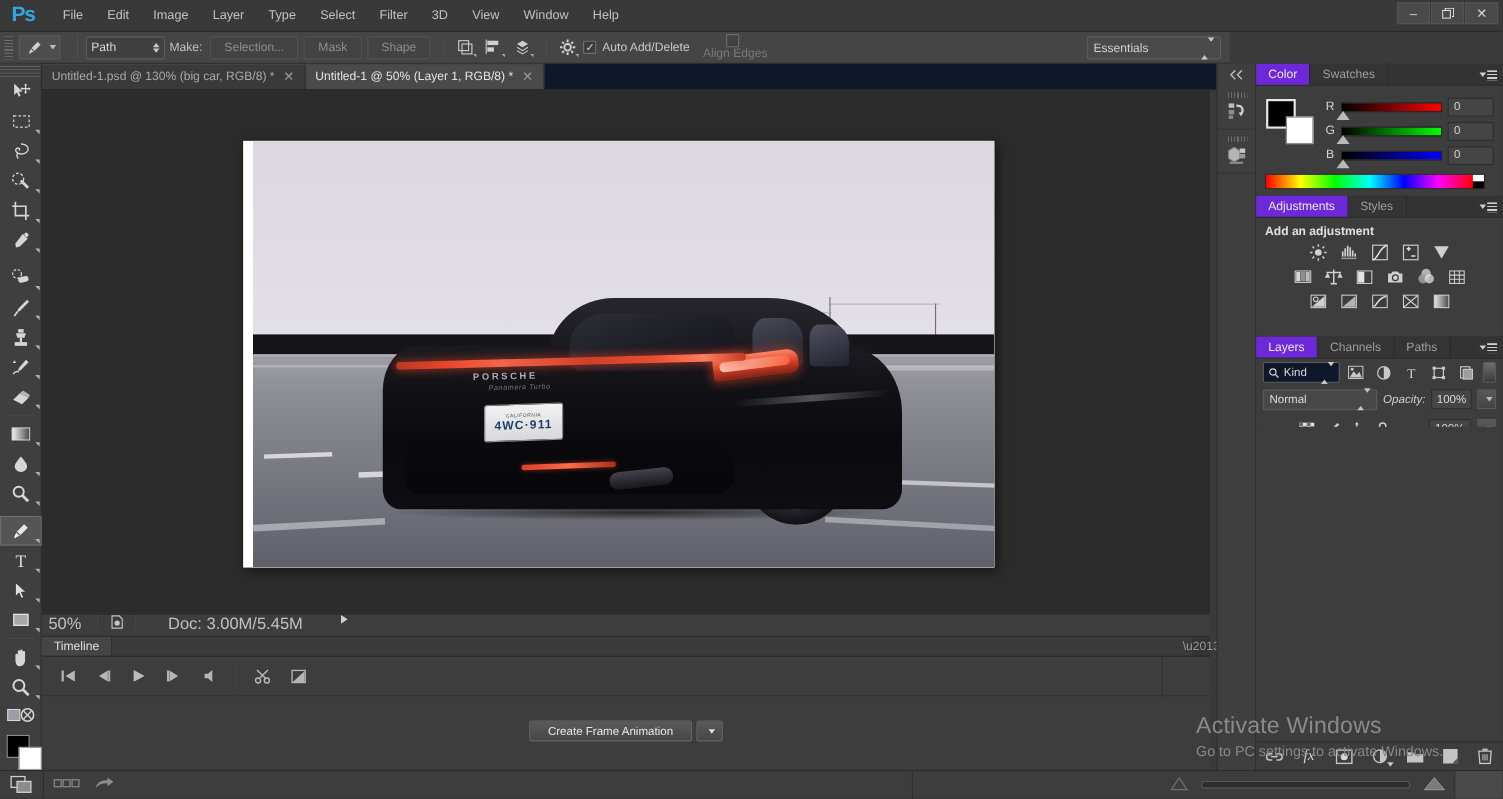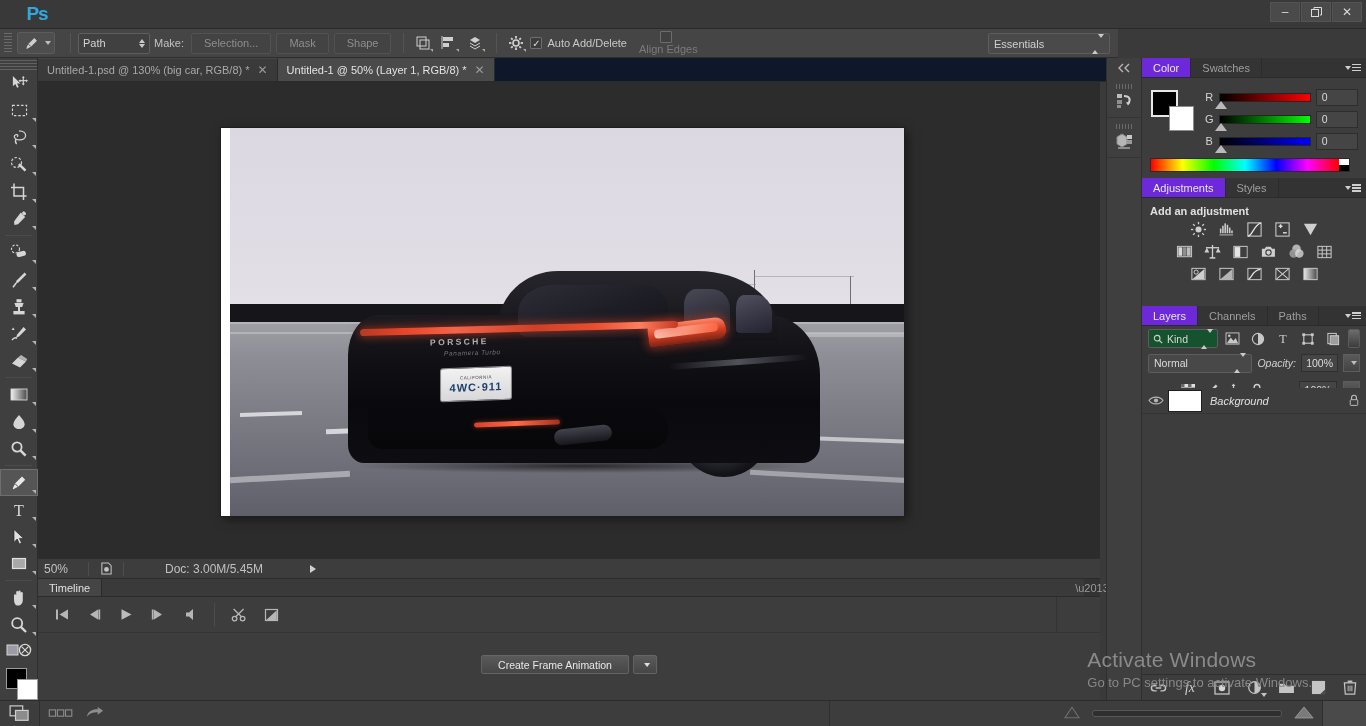--- a/index.html
+++ b/index.html
@@ -10,21 +10,21 @@
     font-size:11px; color:#c8c8c8;
     overflow:hidden; position:relative;
     -webkit-font-smoothing:antialiased;
   }
   .app{ position:relative; width:1366px; height:726px; background:#3a3a3a; }
 
   
   .titlebar{
     position:absolute; left:0; top:0; width:1366px; height:29px;
     background:#393939; border-bottom:1px solid #2a2a2a;
-    display:flex; align-items:center;padding-left:16px;
+    display:flex; align-items:center;
   }
   .ps-logo{
     width:42px; height:29px; display:flex; align-items:center; justify-content:center;
     font-size:19px; font-weight:bold; color:#31a8e0; letter-spacing:-1px;
     font-family:"Liberation Sans", sans-serif;
   }
   .menu{ display:flex; align-items:center; height:29px; margin-left:4px; }
   .menu-item{
     padding:0 11px; height:21px; line-height:21px; font-size:11.5px; color:#c0c0c0;
     cursor:default;
@@ -286,22 +286,22 @@
     border-radius:3px; transform:rotate(-4deg);
   }
   .shadow-under{
     position:absolute; left:10px; top:196px; width:440px; height:14px;
     background:radial-gradient(ellipse at center,rgba(0,0,0,.62),rgba(0,0,0,0) 72%);
   }
 
   
   .statusbar{
     position:absolute; left:38px; top:558px; width:1062px; height:20px;
-    background:#3d3d3d; border-top:1px solid #2e2e2e; display:flex; align-items:center;
-    font-size:12px; color:#c0c0c0;
+    background:#3d3d3d; border-top:1px solid #2e2e2e; display:flex; align-items:flex-start;
+    font-size:15px; color:#c0c0c0;
   }
   .zoomfield{ width:50px; padding-left:6px; }
   .sb-sep{ width:1px; height:14px; background:#2e2e2e; border-right:1px solid #4d4d4d; }
   .sb-ic{ width:34px; display:flex; align-items:center; justify-content:center; }
   .sb-doc{ flex:0 0 180px; text-align:center; }
   .sb-arrow{ width:0;height:0;border-top:4.5px solid transparent;border-bottom:4.5px solid transparent;border-left:6px solid #d0d0d0; margin-left:6px;}
 
   
   .timeline{
     position:absolute; left:38px; top:578px; width:1062px; height:122px;
@@ -398,21 +398,21 @@
   
   .adj-panel{ height:100px; background:#3d3d3d; padding:7px 8px; }
   .adj-title{ font-size:11px; color:#e0e0e0; font-weight:bold; margin-bottom:4px; }
   .adj-row{ display:flex; justify-content:center; gap:9px; margin-bottom:5px; }
   .adj-ic{ width:19px; height:17px; display:flex; align-items:center; justify-content:center; }
 
   
   .layers-panel{ position:absolute; left:0; top:248px; width:224px; height:394px; background:#3d3d3d; }
   .lp-filter{ height:25px; display:flex; align-items:center; padding:0 6px; gap:5px; }
   .kind-combo{
-    width:72px; height:19px; background:#14532d; border:1px solid #5d5d5d; border-radius:2px;
+    width:72px; height:19px; background:#0f172a; border:1px solid #5d5d5d; border-radius:2px;
     display:flex; align-items:center; padding:0 4px; gap:4px; font-size:10.5px; color:#d8d8d8;
   }
   .filt-ic{ width:21px; height:19px; display:flex; align-items:center; justify-content:center; }
   .filt-toggle{ width:12px;height:19px;background:linear-gradient(to bottom,#6d6d6d,#3c3c3c);border:1px solid #5b5b5b;border-radius:2px;margin-left:auto;}
   .lp-mode{ height:24px; display:flex; align-items:center; padding:0 6px; gap:5px; }
   .mode-combo{
     width:106px; height:19px; background:#484848; border:1px solid #5d5d5d; border-radius:2px;
     display:flex; align-items:center; padding:0 5px; font-size:10.5px; color:#dcdcdc;
   }
   .op-label{ font-size:10.5px; color:#d0d0d0;font-style:italic; }
@@ -479,20 +479,33 @@
   .wm-title{ font-size:21px; color:#8a8a8a; letter-spacing:.2px; }
   .wm-sub{ font-size:13px; color:#888; margin-top:3px; }
 </style>
 </head>
 <body>
 
 <div class="app">
 
   <div class="titlebar">
     <div class="ps-logo">Ps</div>
+    <div class="menu">
+      <div class="menu-item">File</div>
+      <div class="menu-item">Edit</div>
+      <div class="menu-item">Image</div>
+      <div class="menu-item">Layer</div>
+      <div class="menu-item">Type</div>
+      <div class="menu-item">Select</div>
+      <div class="menu-item">Filter</div>
+      <div class="menu-item">3D</div>
+      <div class="menu-item">View</div>
+      <div class="menu-item">Window</div>
+      <div class="menu-item">Help</div>
+    </div>
     <div class="wincontrols">
       <div class="wbtn">–</div>
       <div class="wbtn">
         <svg width="11" height="11" viewBox="0 0 11 11">
             <rect x="0.5" y="2.5" width="7" height="7" fill="none" stroke="#dcdcdc"></rect>
             <polyline points="3,2 3,0.5 10.5,0.5 10.5,8 9,8" fill="none" stroke="#dcdcdc"></polyline>
           </svg>
       </div>
       <div class="wbtn close">✕</div>
     </div>
@@ -1241,36 +1254,20 @@
             </svg>
         </span>
         <span class="op-label" style="margin-left:auto">Fill:</span>
         <span class="op-val">100%</span>
         <span class="op-drop">
             <span class="caret"></span>
           </span>
       </div>
 
       <div class="lp-list">
-        <div class="layer-row">
-          <span class="eye-cell">
-            <svg width="16" height="11" viewBox="0 0 16 11">
-                <path d="M1 5.5 C4 1 12 1 15 5.5 C12 10 4 10 1 5.5 Z" fill="none" stroke="#b4b4b4" stroke-width="1.1"></path>
-                <circle cx="8" cy="5.5" r="2.1" fill="#b4b4b4"></circle>
-              </svg>
-          </span>
-          <span class="thumb white-th"></span>
-          <span class="layer-name bg">Background</span>
-          <span class="lock-badge">
-            <svg width="12" height="13" viewBox="0 0 14 16">
-                <path d="M4 7 L4 4.6 a3 3 0 0 1 6 0 L10 7" fill="none" stroke="#bdbdbd" stroke-width="1.4"></path>
-                <rect x="2.4" y="7" width="9.2" height="7" rx="1" fill="none" stroke="#bdbdbd" stroke-width="1.2"></rect>
-              </svg>
-          </span>
-        </div>
       </div>
 
       <div class="lp-bottom">
         <span class="lpb-ic">
           <svg width="17" height="12" viewBox="0 0 18 12">
               <path d="M7 3 L4.5 3 a3 3 0 0 0 0 6 L7 9" fill="none" stroke="#c4c4c4" stroke-width="1.5"></path>
               <path d="M11 3 L13.5 3 a3 3 0 0 1 0 6 L11 9" fill="none" stroke="#c4c4c4" stroke-width="1.5"></path>
               <line x1="6" y1="6" x2="12" y2="6" stroke="#c4c4c4" stroke-width="1.5"></line>
             </svg>
         </span>

